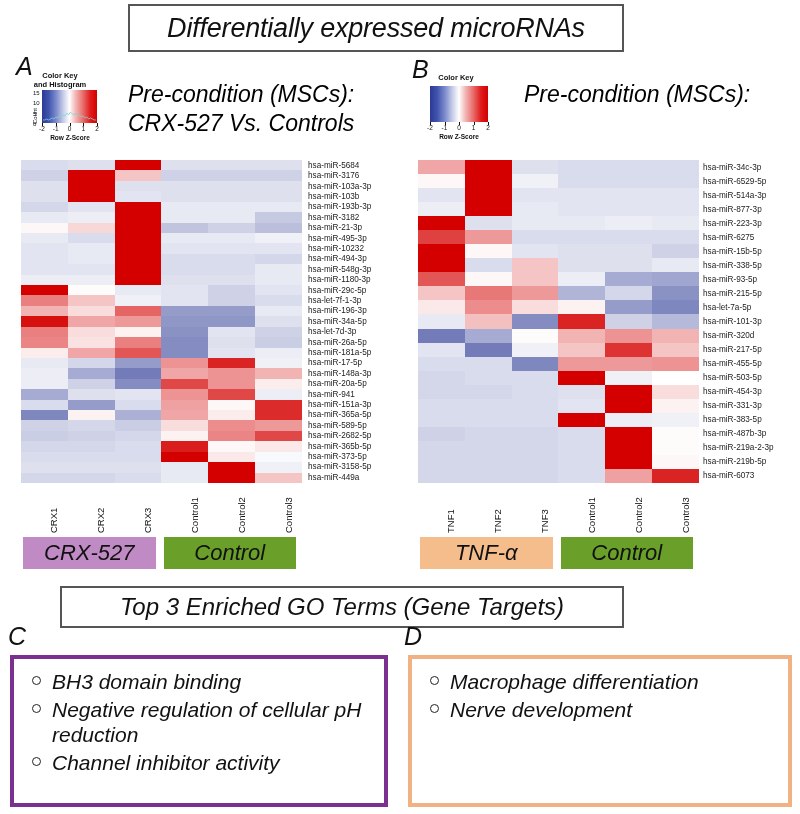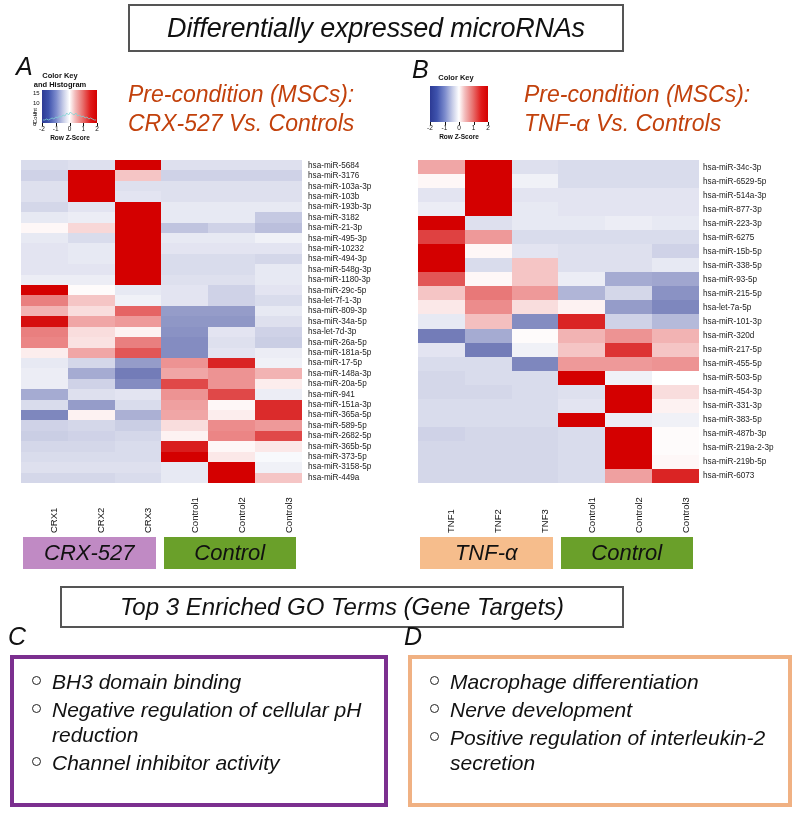--- a/index.html
+++ b/index.html
@@ -36,21 +36,21 @@
   }
   .ckey-axis{position:relative;height:11px;}
   .ckey-axis .tick{position:absolute;top:0;width:1px;height:3px;background:#111;}
   .ckey-axis .lab{position:absolute;top:2px;font-size:6.5px;color:#111;transform:translateX(-50%);}
   .ckey-zlabel{font-size:6.5px;font-weight:bold;color:#111;text-align:center;}
   .ckey-count{position:absolute;font-size:6px;color:#111;}
   .ckey-ylab{position:absolute;font-size:6px;color:#111;transform:rotate(-90deg);transform-origin:left top;white-space:nowrap;}
 
   
   .hm-title{
-    font-style:italic;font-size:23px;color:#c2410c;line-height:29px;
+    font-style:italic;font-size:23px;color:#000000;line-height:29px;
     white-space:nowrap;
   }
 
   
   .heatmap{display:grid;}
   .hm-cell{width:100%;height:100%;}
 
   
   .row-labels{display:flex;flex-direction:column;}
   .row-label{
@@ -327,21 +327,21 @@
     <div class="row-label" style="height: 10.4194px;">hsa-miR-193b-3p</div>
     <div class="row-label" style="height: 10.4194px;">hsa-miR-3182</div>
     <div class="row-label" style="height: 10.4194px;">hsa-miR-21-3p</div>
     <div class="row-label" style="height: 10.4194px;">hsa-miR-495-3p</div>
     <div class="row-label" style="height: 10.4194px;">hsa-miR-10232</div>
     <div class="row-label" style="height: 10.4194px;">hsa-miR-494-3p</div>
     <div class="row-label" style="height: 10.4194px;">hsa-miR-548g-3p</div>
     <div class="row-label" style="height: 10.4194px;">hsa-miR-1180-3p</div>
     <div class="row-label" style="height: 10.4194px;">hsa-miR-29c-5p</div>
     <div class="row-label" style="height: 10.4194px;">hsa-let-7f-1-3p</div>
-    <div class="row-label" style="height: 10.4194px;">hsa-miR-809-3p</div>
+    <div class="row-label" style="height: 10.4194px;">hsa-miR-196-3p</div>
     <div class="row-label" style="height: 10.4194px;">hsa-miR-34a-5p</div>
     <div class="row-label" style="height: 10.4194px;">hsa-let-7d-3p</div>
     <div class="row-label" style="height: 10.4194px;">hsa-miR-26a-5p</div>
     <div class="row-label" style="height: 10.4194px;">hsa-miR-181a-5p</div>
     <div class="row-label" style="height: 10.4194px;">hsa-miR-17-5p</div>
     <div class="row-label" style="height: 10.4194px;">hsa-miR-148a-3p</div>
     <div class="row-label" style="height: 10.4194px;">hsa-miR-20a-5p</div>
     <div class="row-label" style="height: 10.4194px;">hsa-miR-941</div>
     <div class="row-label" style="height: 10.4194px;">hsa-miR-151a-3p</div>
     <div class="row-label" style="height: 10.4194px;">hsa-miR-365a-5p</div>
@@ -380,21 +380,20 @@
       <div class="tick" style="left: 43.5px;"></div>
       <div class="lab" style="left: 43.5px;">1</div>
       <div class="tick" style="left: 58px;"></div>
       <div class="lab" style="left: 58px;">2</div>
     </div>
   <div class="ckey-zlabel" style="position:absolute;left:3px;top:59px;width:80px;">Row Z-Score</div>
 </div>
 
 <div class="abs hm-title" style="left:524px;top:80px;">
   <div>Pre-condition (MSCs):</div>
-  <div>TNF-α Vs. Controls</div>
 </div>
 
 <div class="abs heatmap" id="heatB" style="left: 418px; top: 160px; width: 281px; height: 323px; grid-template-columns: repeat(6, 1fr); grid-template-rows: repeat(23, 1fr);">
     <div class="hm-cell" style="background: rgb(240, 166, 166);"></div>
     <div class="hm-cell" style="background: rgb(212, 0, 0);"></div>
     <div class="hm-cell" style="background: rgb(222, 224, 238);"></div>
     <div class="hm-cell" style="background: rgb(217, 220, 236);"></div>
     <div class="hm-cell" style="background: rgb(217, 220, 236);"></div>
     <div class="hm-cell" style="background: rgb(217, 220, 236);"></div>
     <div class="hm-cell" style="background: rgb(254, 247, 247);"></div>
@@ -591,17 +590,13 @@
 <div class="abs panel-letter" style="left:404px;top:622px;">D</div>
 <div class="abs go-panel" id="goD" style="left:408px;top:655px;width:384px;height:152px;border:4px solid #f0b183;">
     <div class="go-item">
       <span class="go-bullet"></span>
       <span class="go-text">Macrophage differentiation</span>
     </div>
     <div class="go-item">
       <span class="go-bullet"></span>
       <span class="go-text">Nerve development</span>
     </div>
-    <div class="go-item">
-      <span class="go-bullet"></span>
-      <span class="go-text">Positive regulation of interleukin-2 secretion</span>
-    </div>
   </div>
 
 </body></html>

